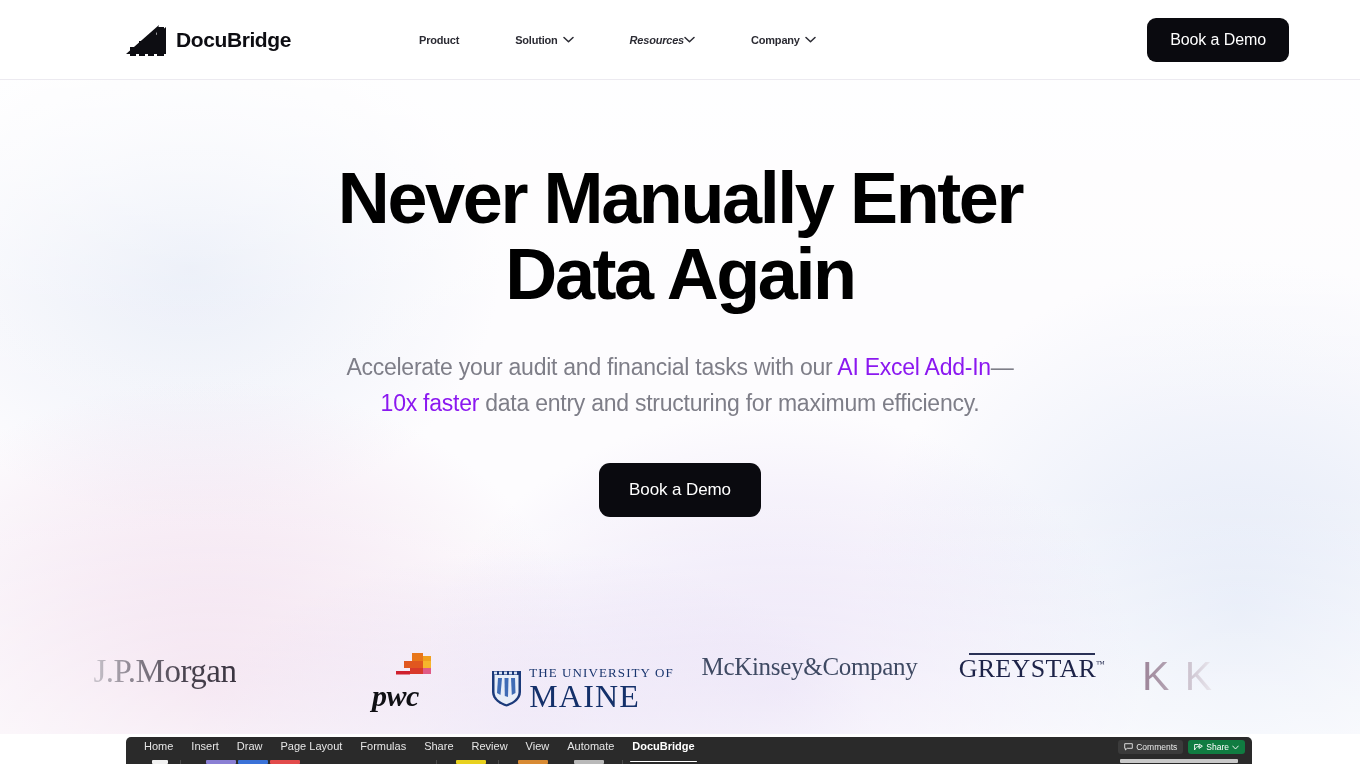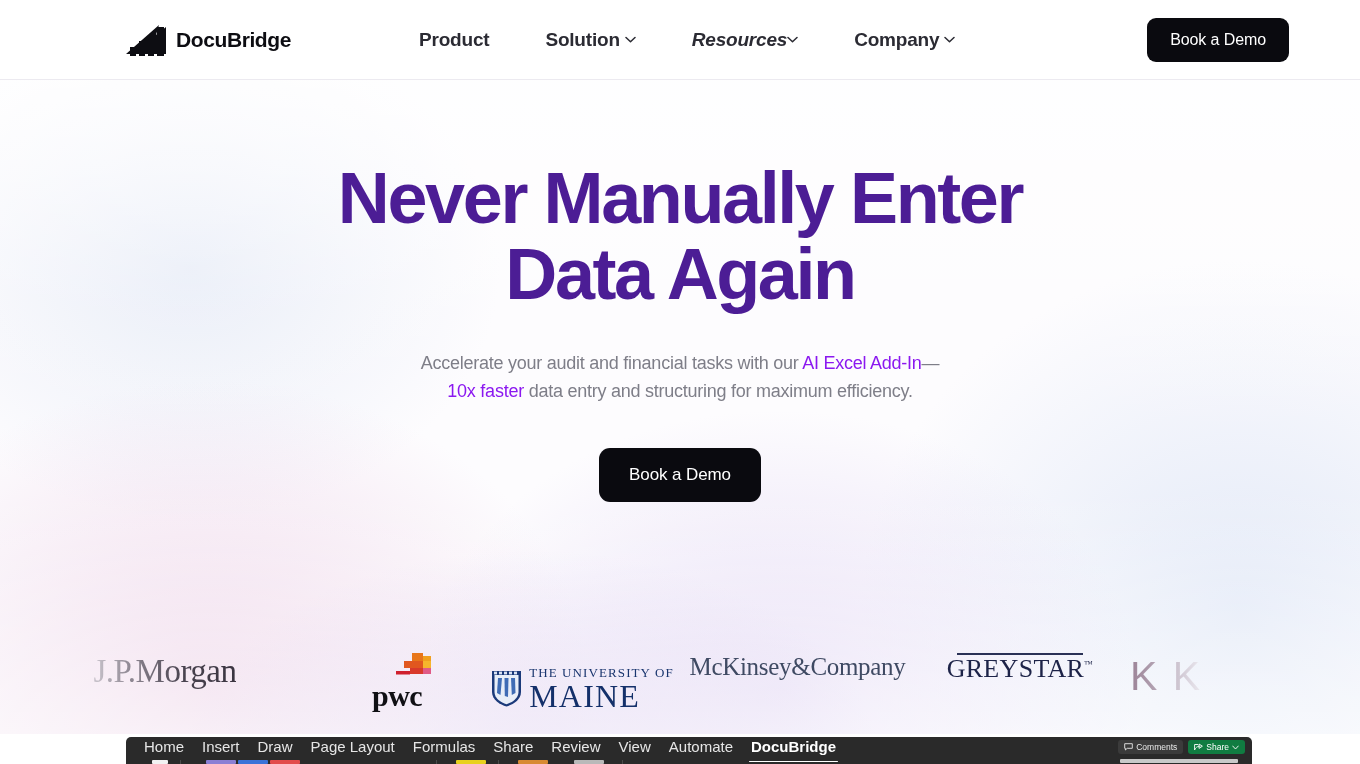--- a/index.html
+++ b/index.html
@@ -27,21 +27,21 @@
   }
   .brand-mark { width:46px; height:34px; display:block; flex:0 0 auto; }
   .brand-name {
     font-size:21px; font-weight:700; color:#0d0d12;
     letter-spacing:-0.4px; line-height:1;
   }
 
   .nav { display:flex; align-items:center; margin-left:128px; gap:0; }
   .nav-item {
     display:flex; align-items:center; gap:5px;
-    font-size:19px; font-weight:700; color:#2b2b33;
+    font-size:11px; font-weight:700; color:#2b2b33;
     letter-spacing:-0.2px;
     cursor:pointer; white-space:nowrap;text-align:center;
   }
   .nav-item + .nav-item { margin-left:56px; }
   .nav-item.tight { gap:0px;font-style:italic; }
   .chev { width:11px; height:7px; display:block; flex:0 0 auto; }
 
   .header-cta {
     margin-left:auto; margin-right:71px;
     background:#0a0a0f; color:#ffffff;
@@ -85,28 +85,28 @@
   .hero-wash {
     position:absolute; inset:0;
     background:linear-gradient(180deg, rgba(255,255,255,0.72) 0%, rgba(255,255,255,0.10) 34%, rgba(255,255,255,0.0) 62%, rgba(255,255,255,0.55) 100%);
   }
 
   .hero-inner { position:relative; z-index:2; text-align:center; }
 
   .headline {
     margin-top:80px;
     font-size:72px; line-height:1.06;
-    font-weight:700; color:#4c1d95;
+    font-weight:700; color:#000000;
     letter-spacing:-2.4px;
   }
   .headline .l2 { display:block; }
 
   .subhead {
     margin-top:36px;
-    font-size:18px; line-height:1.58;
+    font-size:23px; line-height:1.58;
     color:#7e7e88; font-weight:400;
     letter-spacing:-0.25px;
   }
   .subhead .hl { color:#8b18f0; }
 
   .hero-cta {
     margin-top:42px;
     background:#0a0a0f; color:#ffffff;
     font-size:17px; font-weight:400;
     letter-spacing:-0.1px;
@@ -132,21 +132,21 @@
     font-size:33px; letter-spacing:-0.5px;
     background:linear-gradient(90deg,#c9c4cc 0%, #8e8792 26%, #4a4450 62%, #3a3440 100%);
     -webkit-background-clip:text; background-clip:text;
     color:transparent;
     white-space:nowrap;
   }
   .pwc-wrap { display:flex; flex-direction:column; align-items:flex-start; }
   .pwc-blocks { width:48px; height:26px; display:block; margin-left:18px; }
   .pwc-word {
     font-family:"Liberation Serif", serif;
-    font-weight:700; 
+    font-weight:700; font-style:italic;
     font-size:30px; color:#101014; line-height:1;
     letter-spacing:-0.5px; margin-top:2px;
   }
   .maine { display:flex; align-items:center; gap:7px; }
   .maine-shield { width:31px; height:36px; display:block; }
   .maine-text { display:flex; flex-direction:column; line-height:1; }
   .maine-top {
     font-family:"Liberation Serif", serif;
     font-size:13px; letter-spacing:1.1px; color:#19356e;
   }
@@ -180,21 +180,21 @@
     width:1126px; height:27px;
     background:#2a2a2a;
     border-top-left-radius:5px; border-top-right-radius:5px;
     overflow:hidden; z-index:10;
   }
   .excel-tabs {
     display:flex; align-items:center;
     height:19px; padding-left:9px; gap:0;
   }
   .xtab {
-    font-size:15px; color:#e6e6e6;
+    font-size:11px; color:#e6e6e6;
     padding:4px 9px; white-space:nowrap; cursor:pointer;
     position:relative; line-height:19px;
   }
   .xtab.active { font-weight:700; color:#ffffff; }
   .xtab.active::after {
     content:""; position:absolute; left:7px; right:7px; bottom:-2px;
     height:1.5px; background:#ffffff; border-radius:1px;
   }
   .excel-right {
     position:absolute; right:7px; top:3px;
@@ -346,21 +346,21 @@
               <rect x="23" y="0.6" width="3" height="2.8" fill="#d9e2f2"></rect>
             </svg>
           </span>
           <span class="maine-text">
             <span class="maine-top">THE UNIVERSITY OF</span>
             <span class="maine-main">MAINE</span>
           </span>
         </div>
       </div>
 
-      <div class="logo-slot" style="width:225px;">
+      <div class="logo-slot" style="width:225px;margin-left:12px;">
         <span class="mck">McKinsey&amp;Company</span>
       </div>
 
       <div class="logo-slot" style="width:220px;">
         <div class="greystar-wrap">
           <div class="greystar-rule"></div>
           <span class="greystar"><span>GREYSTAR</span><sup>™</sup></span>
         </div>
       </div>
 

